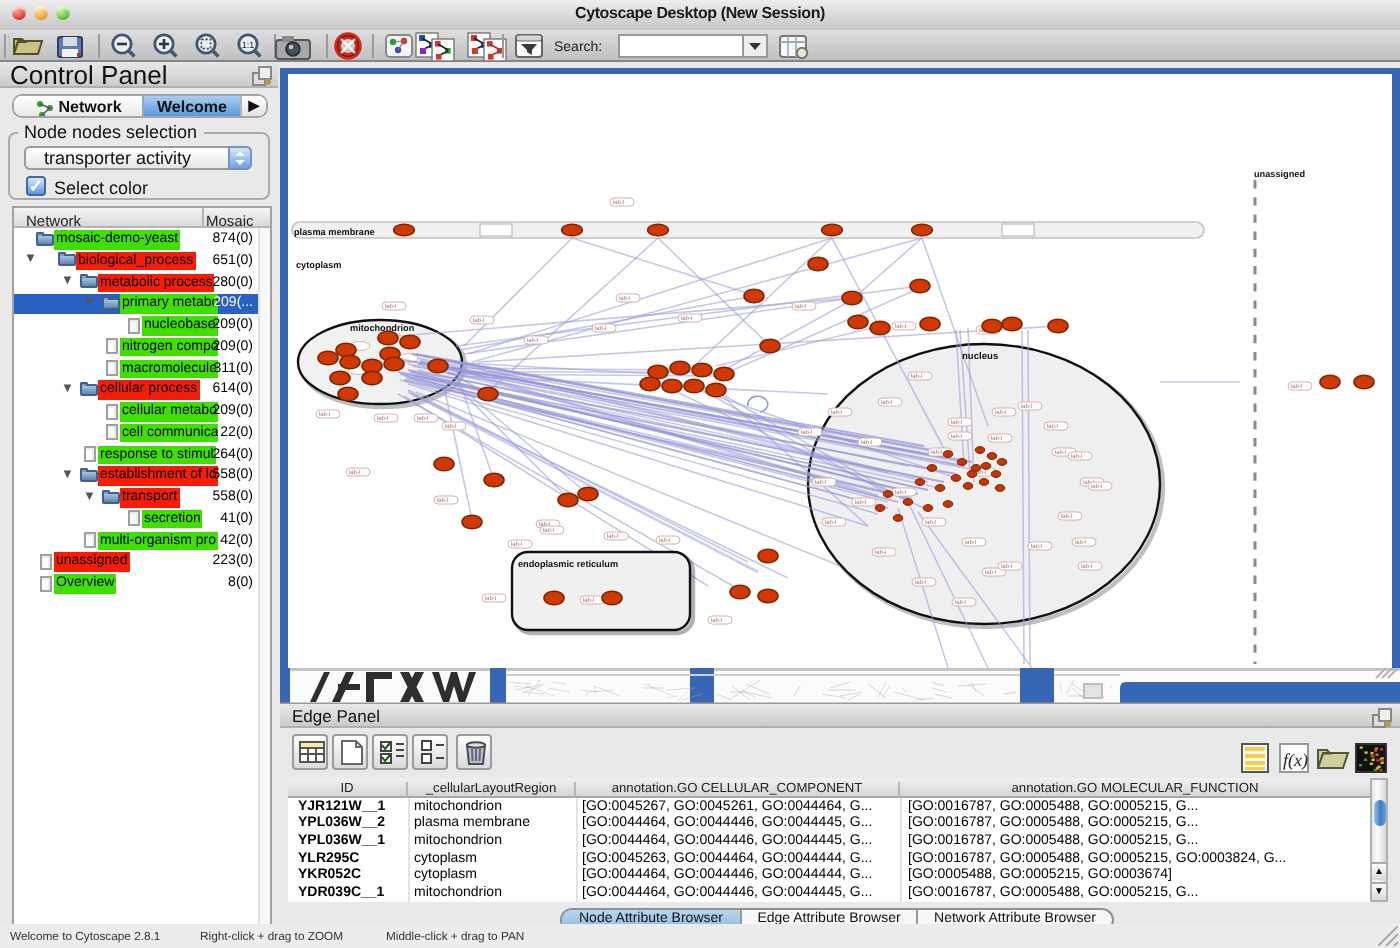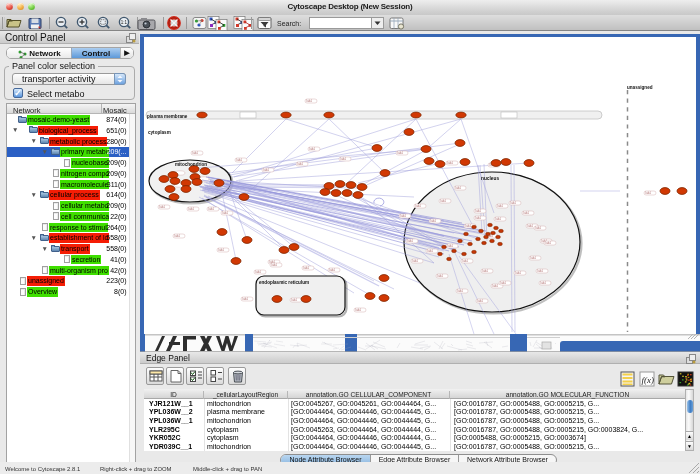--- a/index.html
+++ b/index.html
@@ -3,21 +3,21 @@
 *{margin:0;padding:0;box-sizing:border-box}
 html,body{width:700px;height:474px;overflow:hidden;font-family:"Liberation Sans",sans-serif;background:#e9e9e9}
 #titlebar{position:absolute;left:0;top:0;width:700px;height:27px;background:linear-gradient(#eee,#cfcfcf 45%,#b2b2b2);border-bottom:1px solid #7d7d7d}
 .tl{position:absolute;width:7.5px;height:7.5px;border-radius:50%;box-shadow:inset 0 1.2px 1px rgba(255,255,255,0.75)}
 .tlr{background:radial-gradient(circle at 35% 30%,#ffaba0,#e0473a 60%,#a82c22)}
 .tlo{background:radial-gradient(circle at 35% 30%,#ffe3a0,#efa83c 60%,#bd7a1a)}
 .tlg{background:radial-gradient(circle at 35% 30%,#c8f7a5,#6cc93a 60%,#3c8f1c)}
 #titletext{position:absolute;left:0;right:0;top:2px;text-align:center;font-size:8px;font-weight:bold;color:#1a1a1a;letter-spacing:-0.2px}
 #toolbar{position:absolute;left:0;top:15px;width:700px;height:16px;background:linear-gradient(#dedede,#c0c0c0);border-bottom:1px solid #858585}
 #cpanel{position:absolute;left:0;top:31px;width:139px;height:431px;background:#e9e9e9}
-#cphead{position:absolute;left:0;top:0;width:139px;height:13px;background:linear-gradient(#e8e8e8,#cbcbcb);border-bottom:1px solid #b0b0b0;font-size:10px;color:#111;padding-left:5px;line-height:13px}
+#cphead{position:absolute;left:0;top:0;width:139px;height:13px;background:linear-gradient(#e8e8e8,#cbcbcb);border-bottom:1px solid #b0b0b0;font-size:13px;color:#111;padding-left:5px;line-height:13px}
 #cptabs{position:absolute;left:6px;top:16px;width:128px;height:12px;border:1px solid #a5a5a5;border-radius:5px;background:#fff;display:flex;overflow:hidden;font-size:8px;font-weight:bold}
 #cptabs .seg{height:100%;display:flex;align-items:center;justify-content:center;color:#111}
 #groupbox{position:absolute;left:4px;top:35px;width:131px;height:34px;border:1px solid #ababab;border-radius:4px}
 #grouplabel{position:absolute;left:9px;top:30px;background:#e9e9e9;padding:0 3px;font-size:9px;color:#111}
 #combo{position:absolute;left:12px;top:42px;width:114px;height:12px;border:1px solid #9a9a9a;border-radius:3px;background:linear-gradient(#fff,#e6e6e6);font-size:9px;line-height:10px;padding-left:9px;color:#111}
 #combobtn{position:absolute;right:-1px;top:-1px;width:12px;height:12px;border-radius:0 3px 3px 0;background:linear-gradient(#d5e7fa,#6ea2df);border:1px solid #7795b8}
 #checkrow{position:absolute;left:12px;top:58px;height:10px;font-size:9px;color:#111}
 #checkbox{position:absolute;left:1px;top:-1.5px;width:10px;height:10px;border-radius:2px;background:linear-gradient(#d7e9fb,#5b96dd);border:1px solid #44689a;color:#fff;font-size:9px;line-height:8px;text-align:center;font-weight:bold}
 #treebox{position:absolute;left:6px;top:72px;width:130px;height:377px;border:1px solid #a2a2a2;background:#fff;overflow:hidden}
 #treehead{position:absolute;left:0;top:0;width:100%;height:10px;background:linear-gradient(#f4f4f4,#dadada);border-bottom:1px solid #b5b5b5;font-size:7.5px;color:#222}
@@ -134,30 +134,30 @@
     </svg>
   <div id="cptabs">
     <svg style="position:absolute;left:11px;top:2px" width="9" height="9">
         <circle cx="2" cy="2" r="1.5" fill="#2e9e2e"></circle>
         <circle cx="7" cy="4" r="1.5" fill="#2e9e2e"></circle>
         <circle cx="3" cy="7.5" r="1.5" fill="#2e9e2e"></circle>
         <line x1="2" y1="2" x2="7" y2="4" stroke="#555" stroke-width="0.7"></line>
         <line x1="3" y1="7.5" x2="7" y2="4" stroke="#555" stroke-width="0.7"></line>
       </svg>
     <div class="seg" style="width:64px;background:linear-gradient(#ffffff,#e9e9e9);padding-left:12px;">Network</div>
-    <div class="seg" style="width:49px;background:linear-gradient(#abcdf0,#5d99d9);border-left:1px solid #98a8bb;">Control</div>
+    <div class="seg" style="width:49px;background:linear-gradient(#abcdf0,#5d99d9);border-left:1px solid #98a8bb;">Welcome</div>
     <div class="seg" style="flex:1;background:linear-gradient(#ffffff,#e3e3e3);border-left:1px solid #b5b5b5;font-size:7px;">▶</div>
   </div>
   <div id="groupbox"></div>
-  <div id="grouplabel">Panel color selection</div>
+  <div id="grouplabel">Node nodes selection</div>
   <div id="combo">transporter activity<div id="combobtn"><svg width="10" height="10">
           <path d="M2.5 4 L5 1.5 L7.5 4 Z" fill="#f5f9ff"></path>
           <path d="M2.5 6 L5 8.5 L7.5 6 Z" fill="#f5f9ff"></path>
         </svg></div></div>
-  <div id="checkrow"><div id="checkbox">✓</div><span style="margin-left:15px;">Select metabo</span></div>
+  <div id="checkrow"><div id="checkbox">✓</div><span style="margin-left:15px;">Select color</span></div>
   <div id="treebox">
     <div id="treehead">
         <span style="position:absolute;left:6px;top:1.5px;">Network</span>
         <span style="position:absolute;left:96px;top:1.5px;">Mosaic</span>
         <span style="position:absolute;left:93.5px;top:0;width:1px;height:10px;background:#b5b5b5;"></span>
       </div>
     <div class="trow" style="top:10.50px;">
         <span style="position:absolute;left:11px;top:2.2px;width:9px;height:6px;background:linear-gradient(#a6c4e0,#5e86b0);border:1px solid #41618c;border-radius:1px;"></span>
         <span style="position:absolute;left:11px;top:1.2px;width:4px;height:2px;background:#7ba3c9;border:1px solid #41618c;border-bottom:none;border-radius:1px 1px 0 0;"></span>
         <span class="lbl g" style="left:20px;max-width:82px;overflow:hidden;">mosaic-demo-yeast</span>

